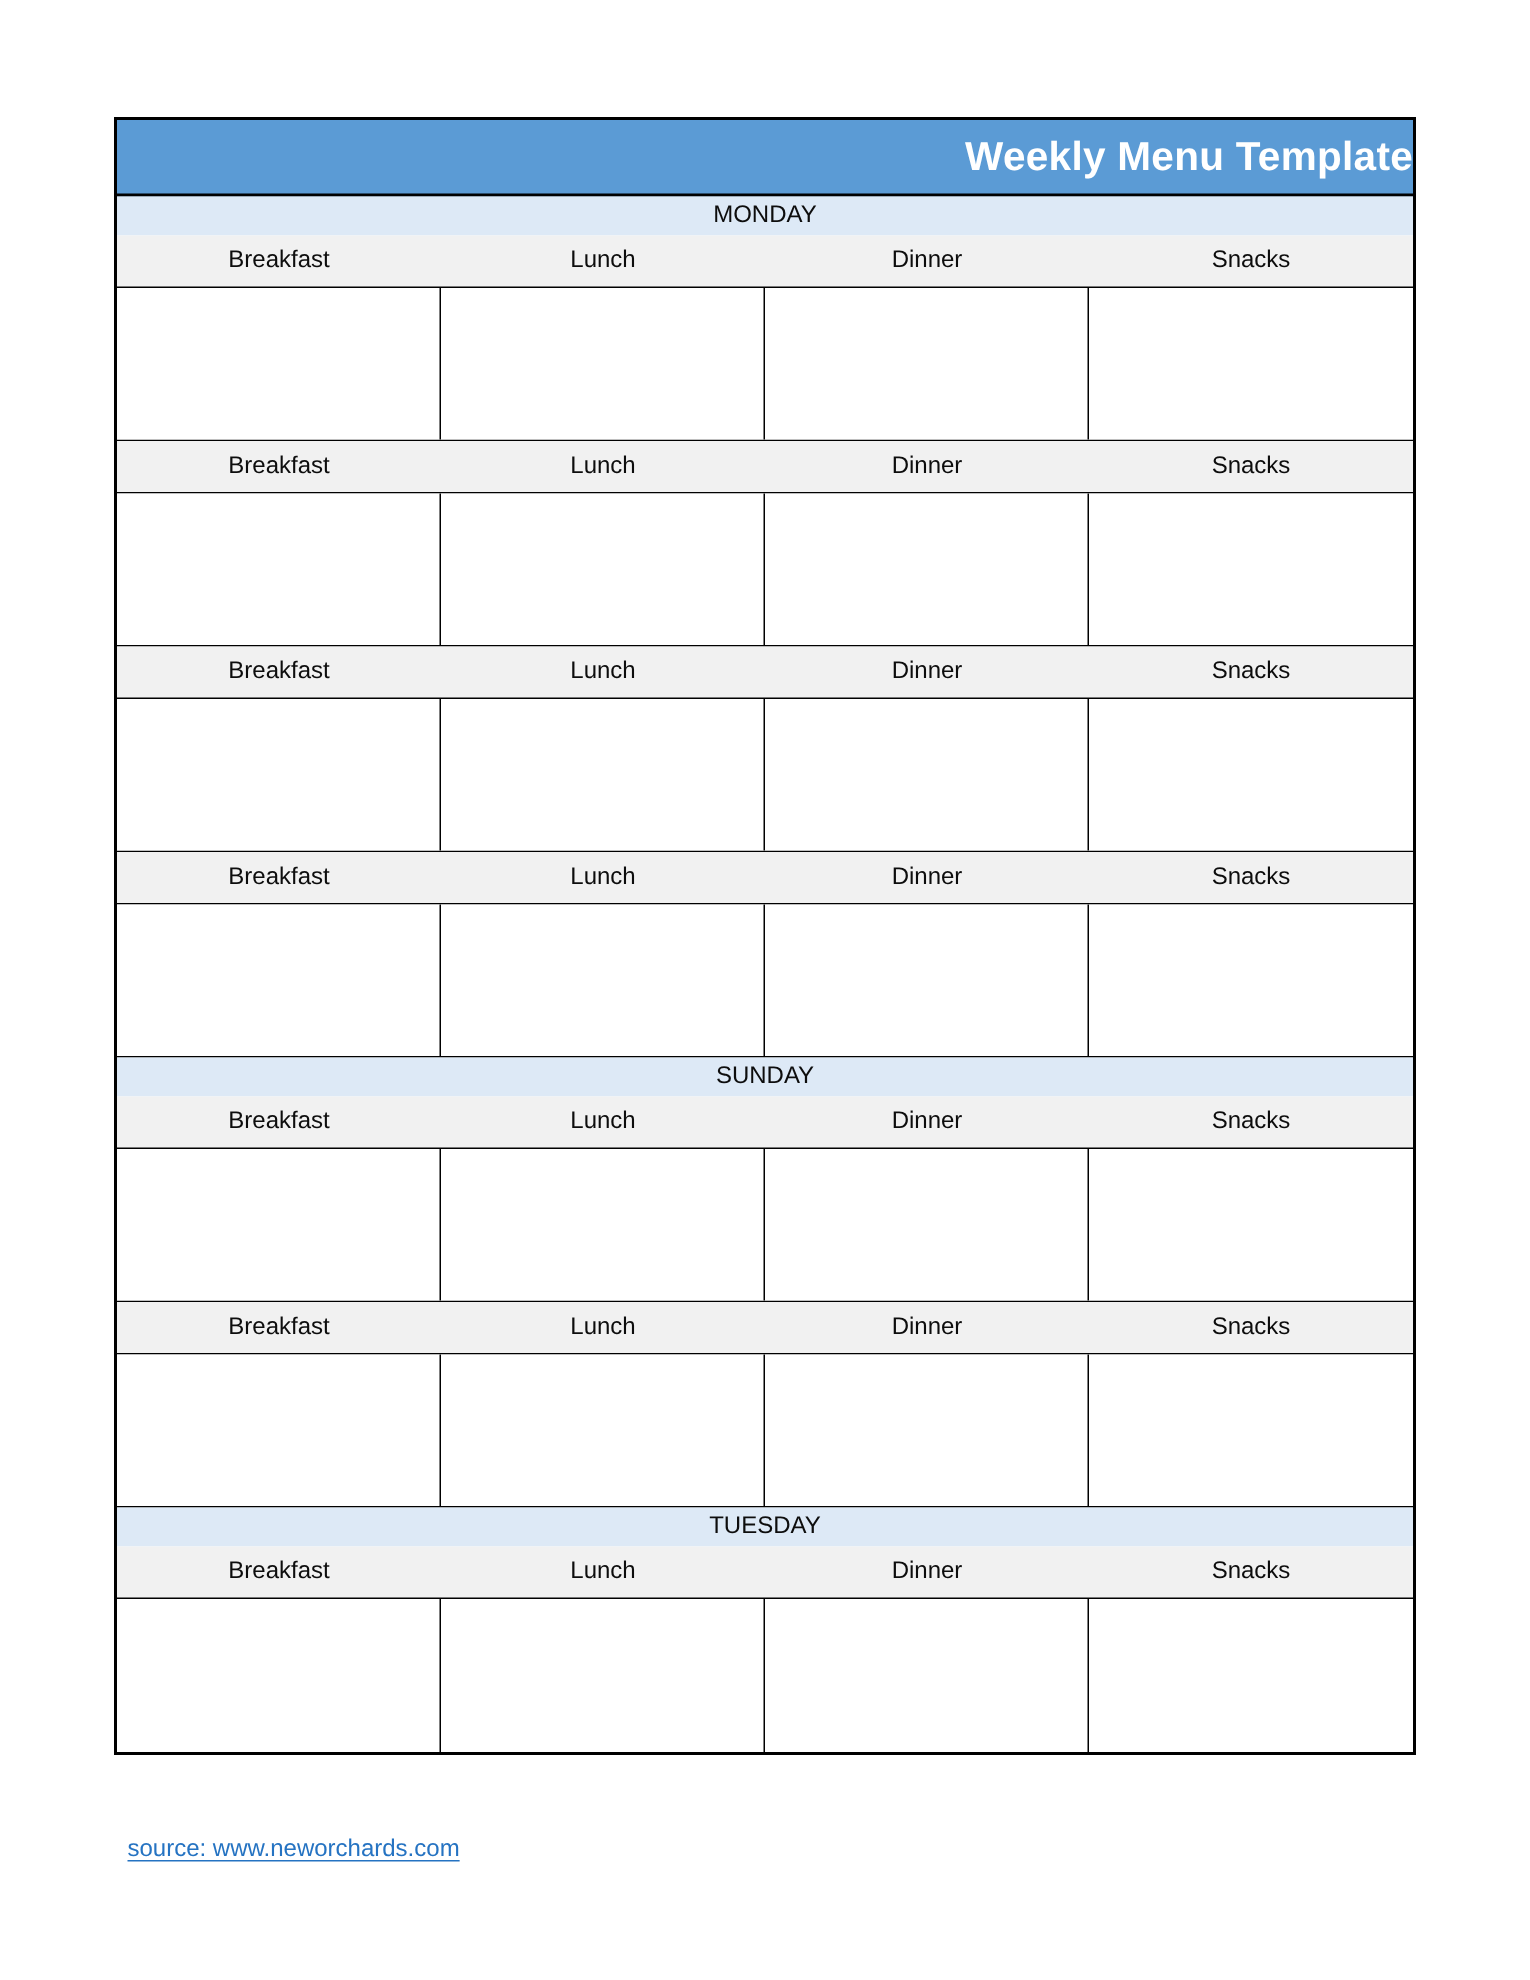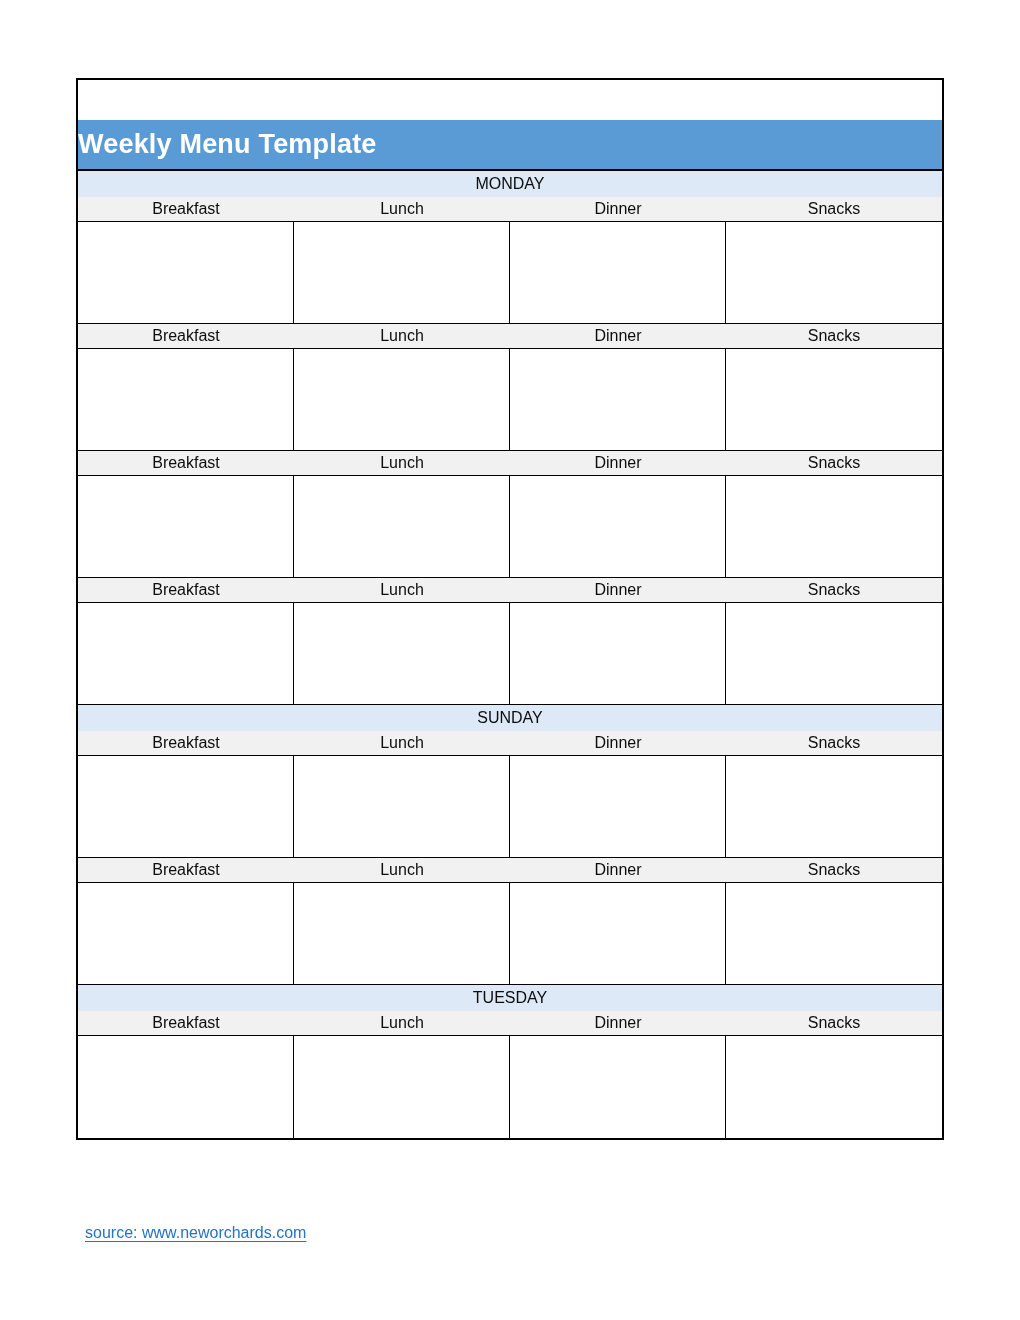--- a/index.html
+++ b/index.html
@@ -18,40 +18,39 @@
     width: 868px;
     border: 2px solid #000000;
     background: #ffffff;
   }
   .title-bar {
     height: 51px;
     background: #5B9BD5;
     border-bottom: 2px solid #000000;
     display: flex;
     align-items: center;
-    justify-content: flex-start;
-    margin-top: 40px;
+    justify-content: flex-end;
   }
   .title-bar h1 {
     color: #ffffff;
     font-size: 27px;
     font-weight: bold;
     letter-spacing: 0.2px;
   }
   .day-header {
     height: 26px;
     background: #DDE9F6;
     display: flex;
     align-items: center;
     justify-content: center;
     font-size: 16px;
     color: #0d0d0d;
   }
   .meal-header-row {
-    height: 25px;
+    height: 35px;
     background: #F1F1F1;
     border-bottom: 1px solid #000000;
     display: flex;
     align-items: center;
   }
   .meal-header-cell {
     flex: 1 1 25%;
     text-align: center;
     font-size: 16px;
     color: #0d0d0d;

